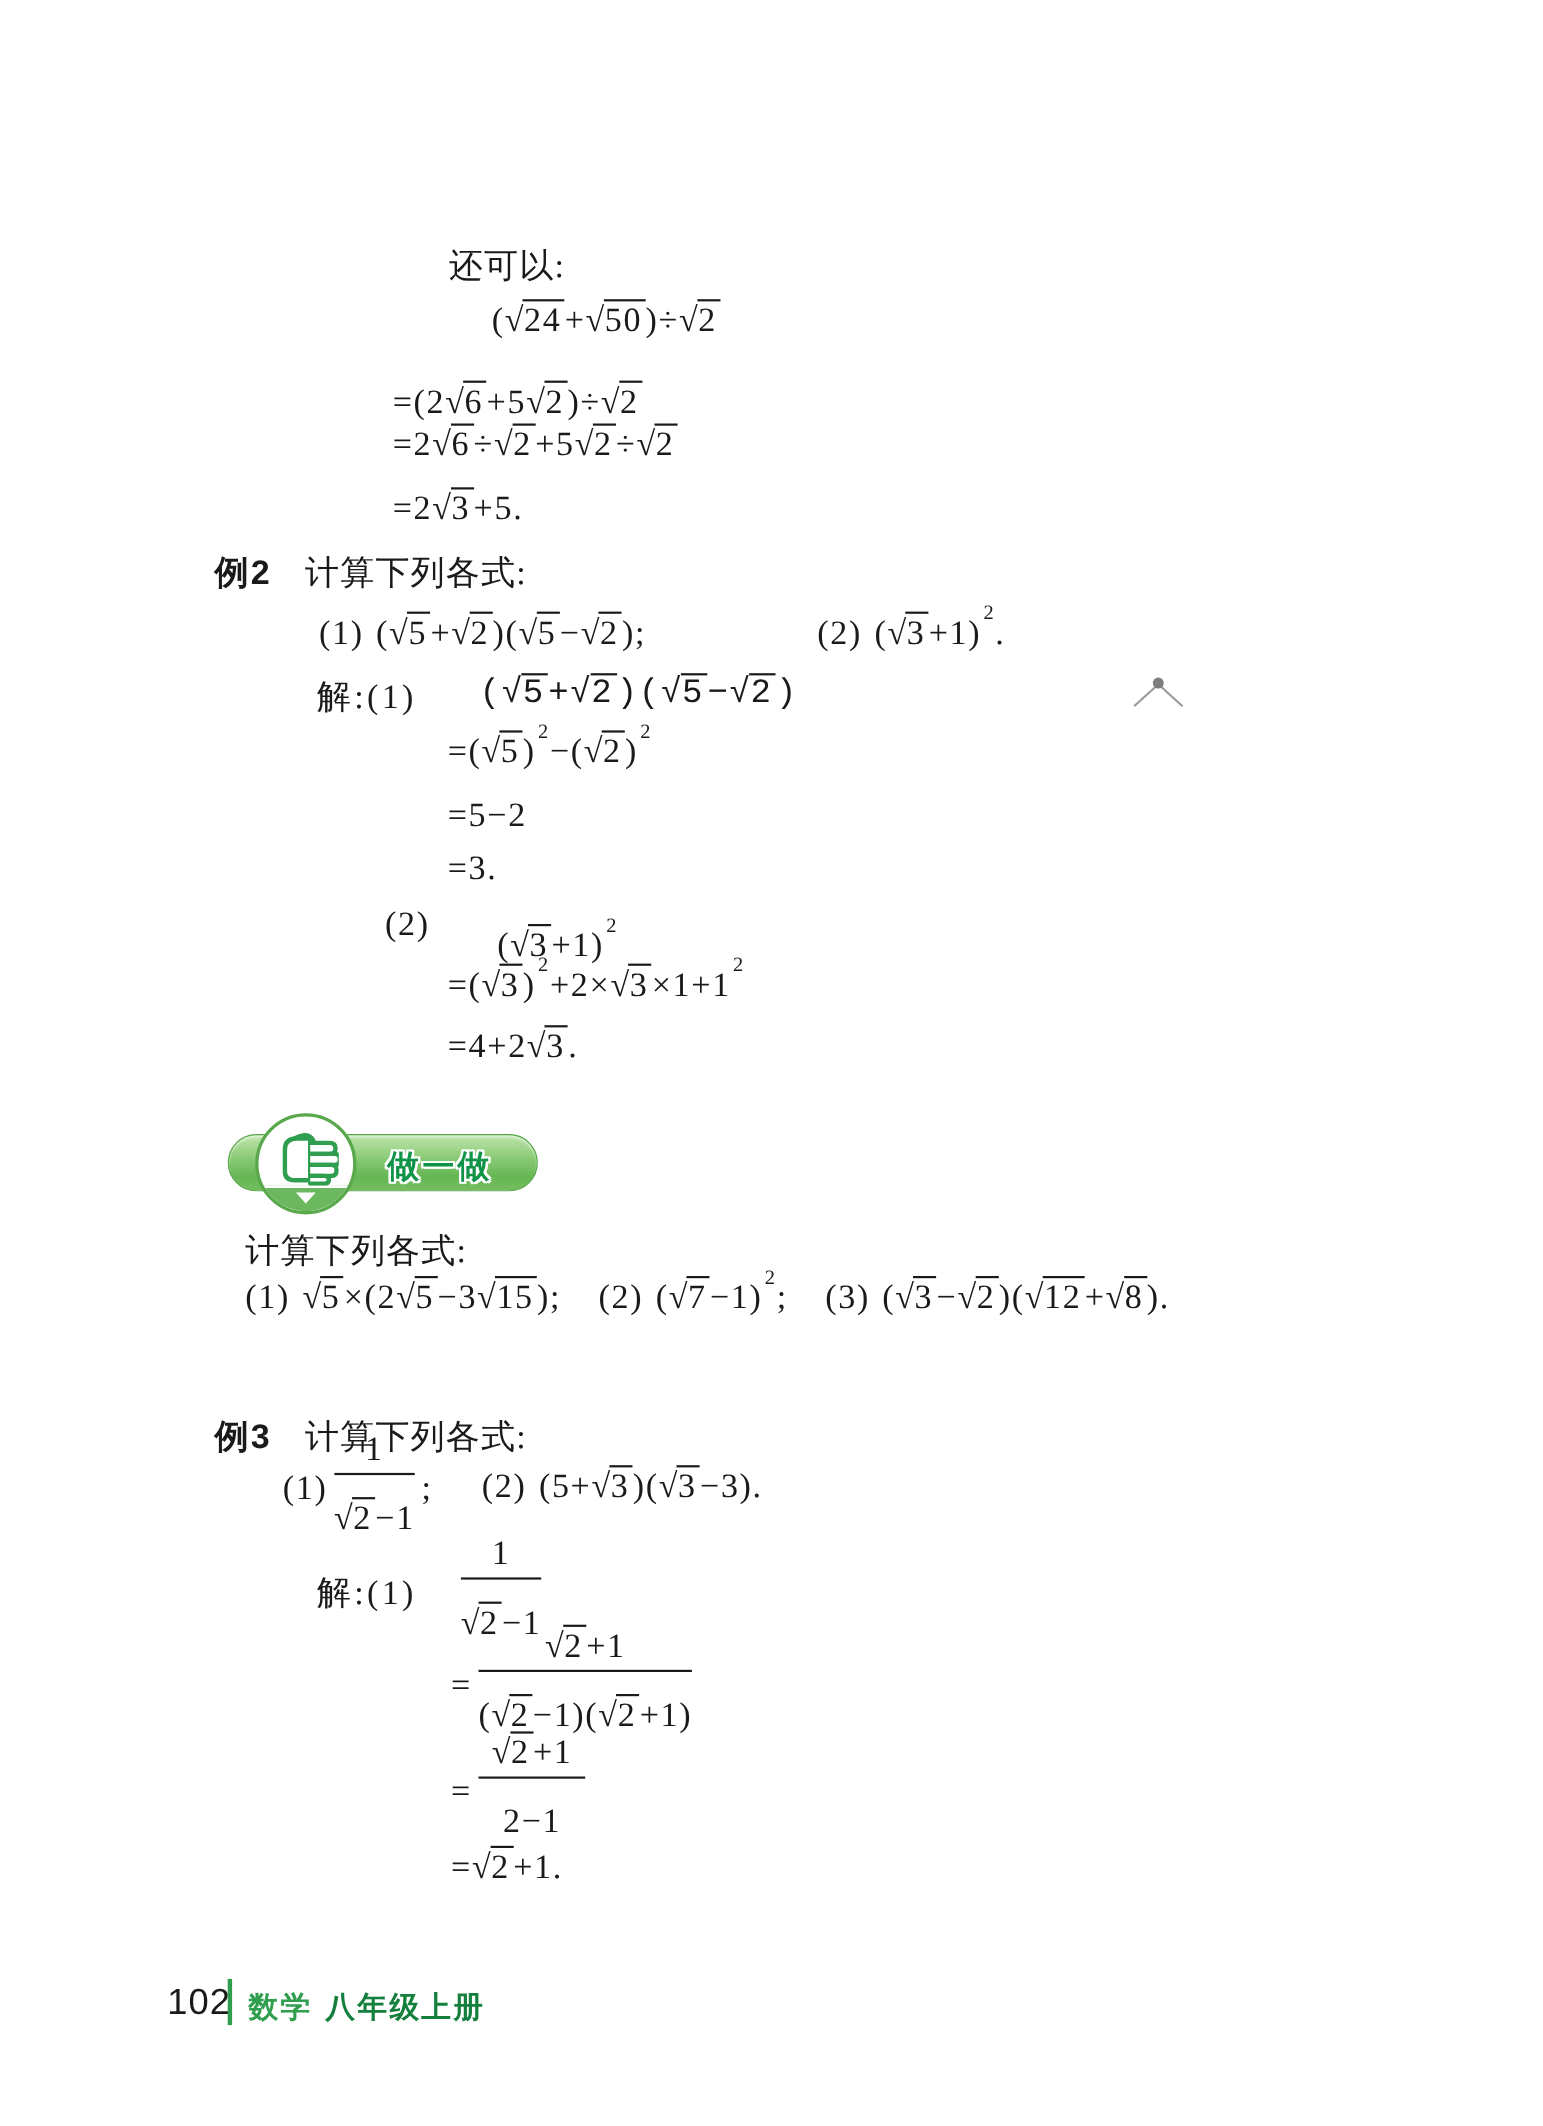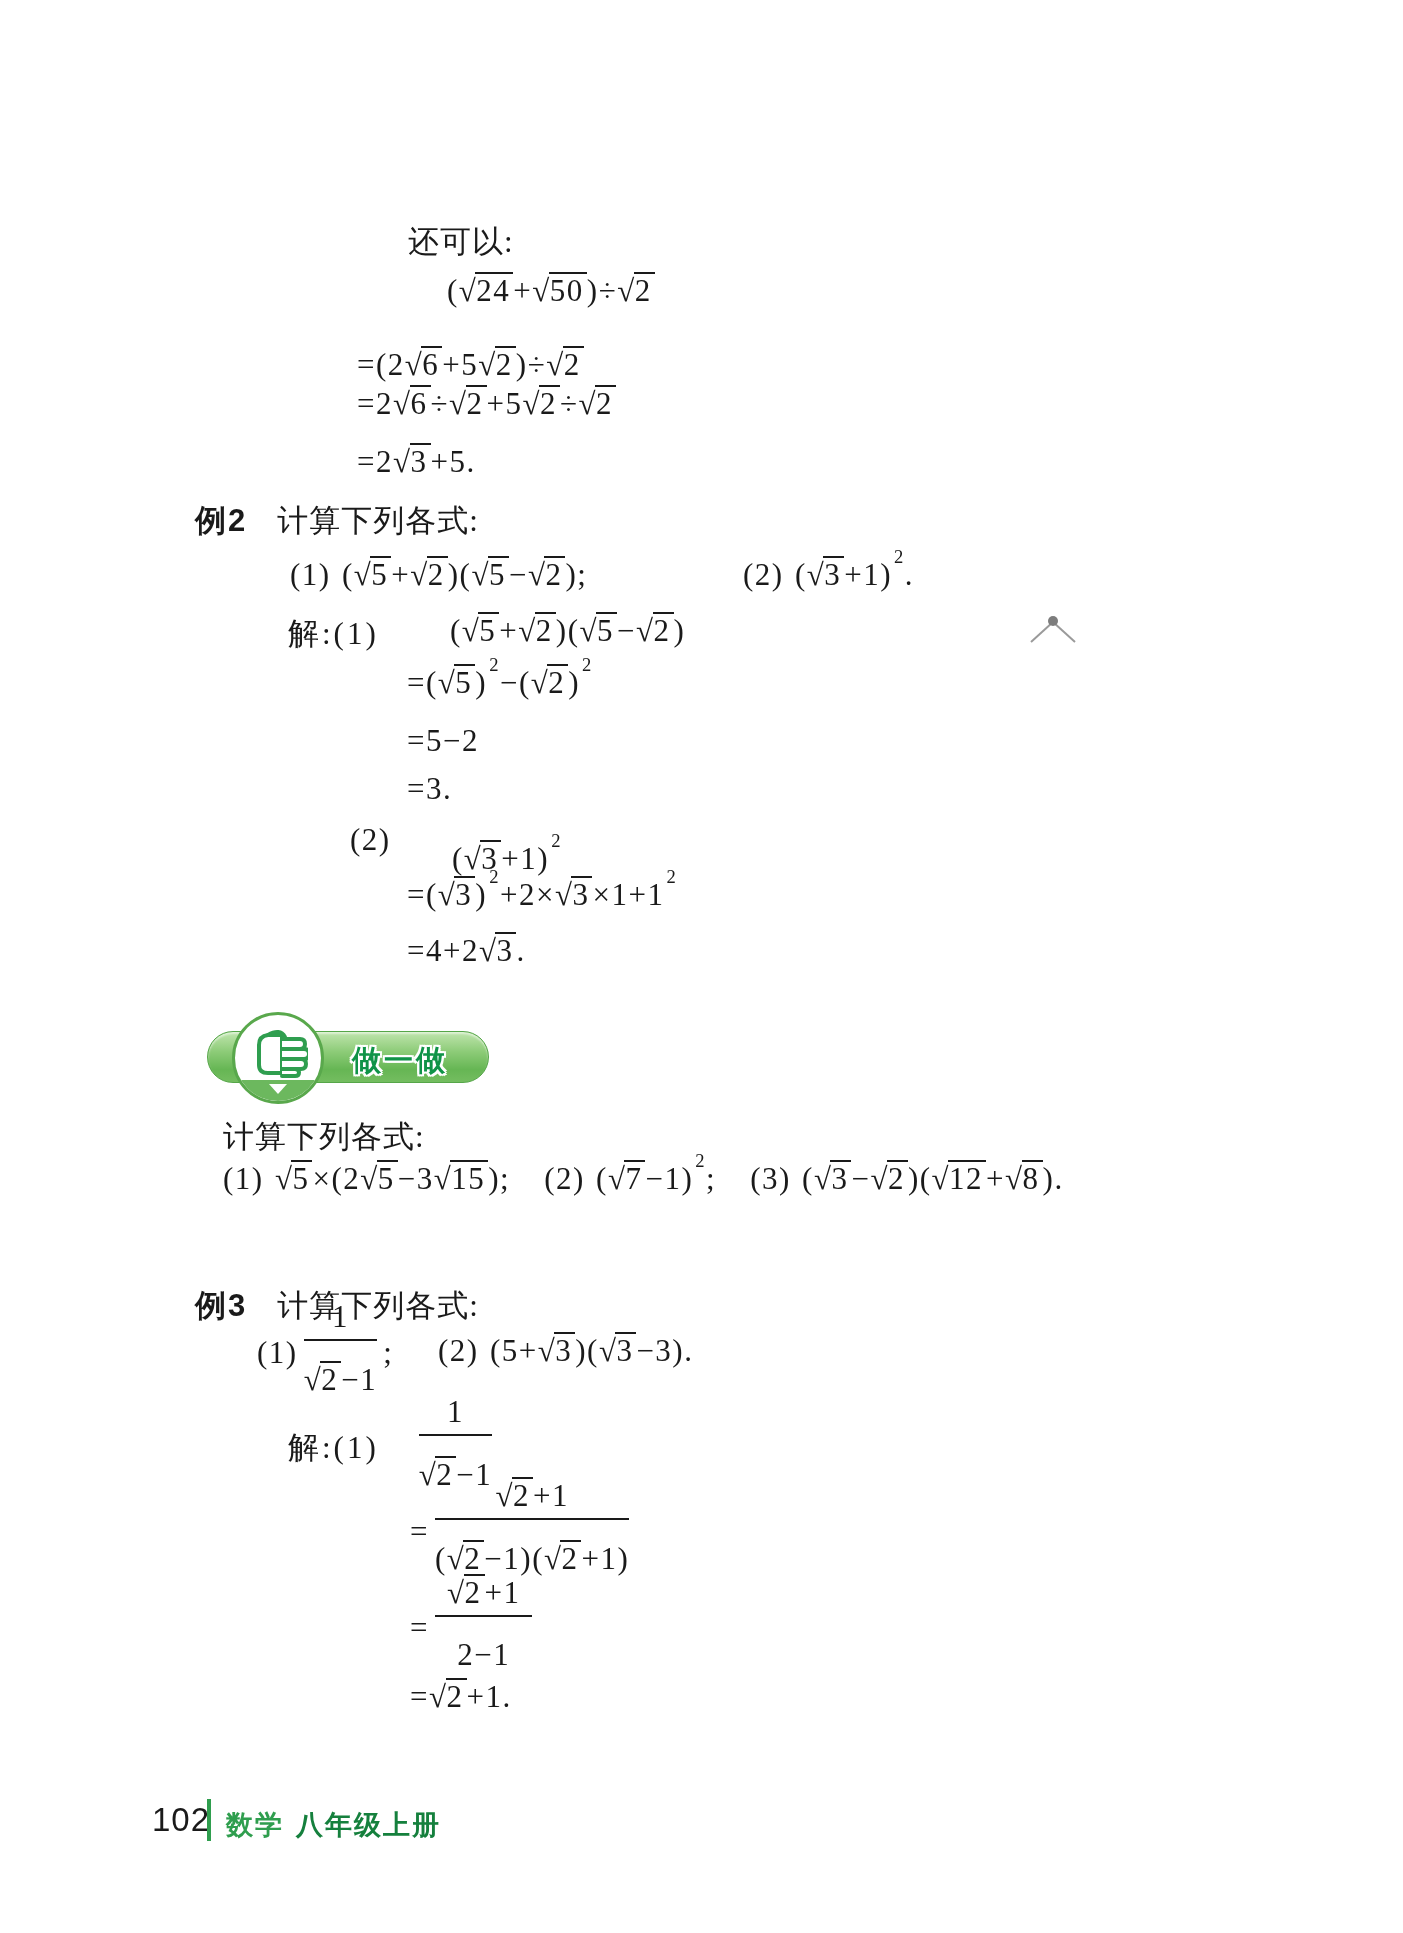--- a/index.html
+++ b/index.html
@@ -71,21 +71,21 @@
   <div class="abs math" style="left:357px;top:385px;">=2<span class="sq">√<span class="ov">6</span></span>÷<span class="sq">√<span class="ov">2</span></span>+5<span class="sq">√<span class="ov">2</span></span>÷<span class="sq">√<span class="ov">2</span></span></div>
   <div class="abs math" style="left:357px;top:443px;">=2<span class="sq">√<span class="ov">3</span></span>+5.</div>
 
   <div class="abs" style="left:195px;top:500px;">
     <span class="ex-no">例2</span><span class="ex-prompt">计算下列各式:</span>
   </div>
   <div class="abs math" style="left:290px;top:556px;">(1) (<span class="sq">√<span class="ov">5</span></span>+<span class="sq">√<span class="ov">2</span></span>)(<span class="sq">√<span class="ov">5</span></span>−<span class="sq">√<span class="ov">2</span></span>);</div>
   <div class="abs math" style="left:743px;top:556px;">(2) (<span class="sq">√<span class="ov">3</span></span>+1)<sup>2</sup>.</div>
 
   <div class="abs cn" style="left:288px;top:613px;letter-spacing:3px;">解:(1)</div>
-  <div class="abs math" style="left:450px;top:612px;">(<span class="sq">√<span class="ov">5</span></span>+<span class="sq">√<span class="ov">2</span></span>)(<span class="sq">√<span class="ov">5</span></span>−<span class="sq">√<span class="ov">2</span></span>)</div>
+  <div class="abs math" style="left:436px;top:612px;font-family:Liberation Mono, monospace;">(<span class="sq">√<span class="ov">5</span></span>+<span class="sq">√<span class="ov">2</span></span>)(<span class="sq">√<span class="ov">5</span></span>−<span class="sq">√<span class="ov">2</span></span>)</div>
   <div class="abs math" style="left:407px;top:664px;">=(<span class="sq">√<span class="ov">5</span></span>)<sup>2</sup>−(<span class="sq">√<span class="ov">2</span></span>)<sup>2</sup></div>
   <div class="abs math" style="left:407px;top:723px;">=5−2</div>
   <div class="abs math" style="left:407px;top:771px;">=3.</div>
 
   <div class="abs math" style="left:350px;top:822px;">(2)</div>
   <div class="abs math" style="left:452px;top:840px;">(<span class="sq">√<span class="ov">3</span></span>+1)<sup>2</sup></div>
   <div class="abs math" style="left:407px;top:876px;">=(<span class="sq">√<span class="ov">3</span></span>)<sup>2</sup>+2×<span class="sq">√<span class="ov">3</span></span>×1+1<sup>2</sup></div>
   <div class="abs math" style="left:407px;top:932px;">=4+2<span class="sq">√<span class="ov">3</span></span>.</div>
 
   <svg class="abs" style="left:1019px;top:614px;" width="70" height="30">

